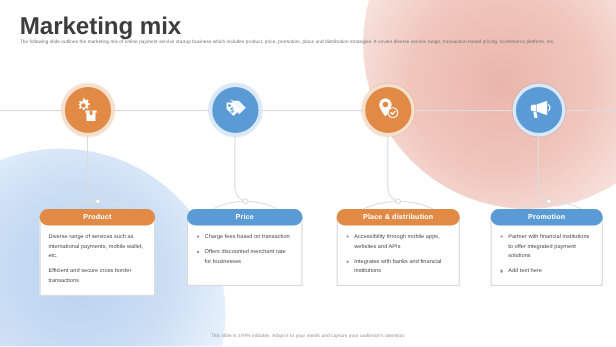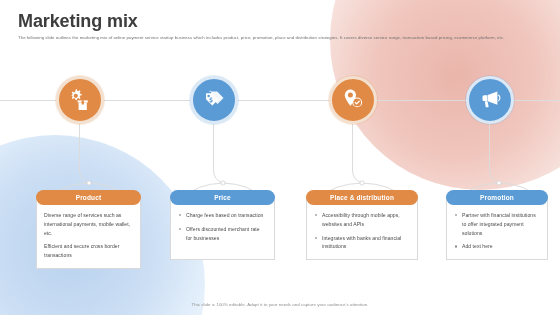--- a/index.html
+++ b/index.html
@@ -30,21 +30,21 @@
     left:-95px;bottom:-120px;
     width:300px;height:300px;
     border-radius:50%;
     background:radial-gradient(circle at 55% 38%, #b9d2ef 0%, #cbdef4 33%, rgba(215,232,249,0.7) 55%, rgba(236,244,252,0.32) 74%, rgba(255,255,255,0) 87%);
     pointer-events:none;
   }
 
   
   .title{
     position:absolute;left:18px;top:11px;
-    font-size:18px;font-weight:700;color:#3d3d3d;
+    font-size:22px;font-weight:700;color:#3d3d3d;
     letter-spacing:-0.1px;
     white-space:nowrap;
   }
   .subtitle{
     position:absolute;left:18px;top:34px;
     width:510px;
     font-size:4.3px;line-height:1.75;
     color:#6e6e6e;
     letter-spacing:0.06px;
   }

